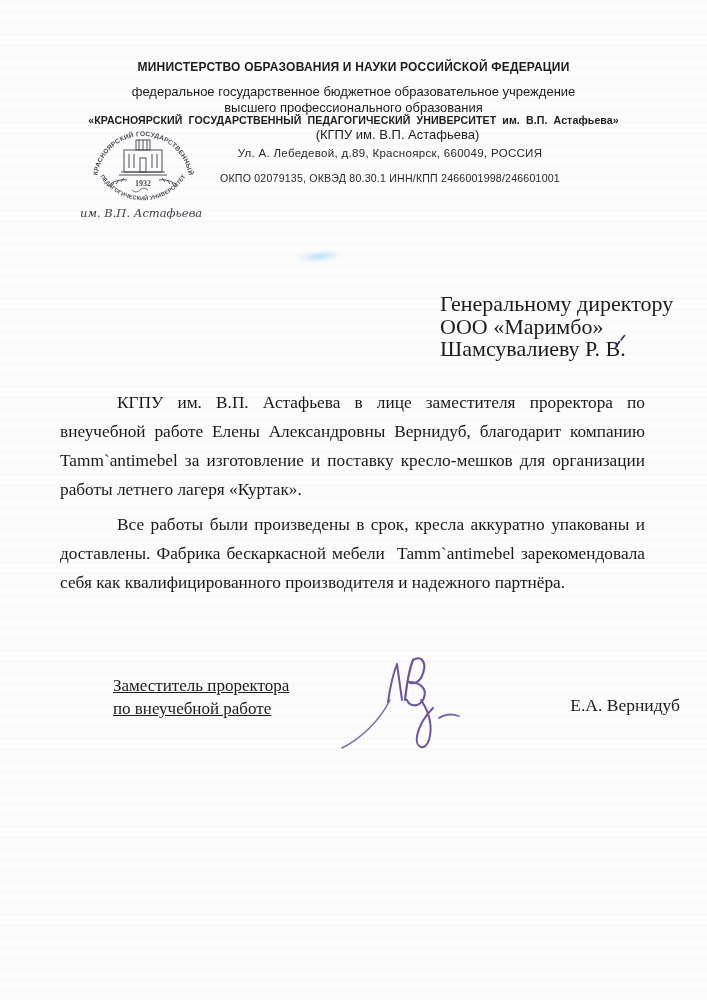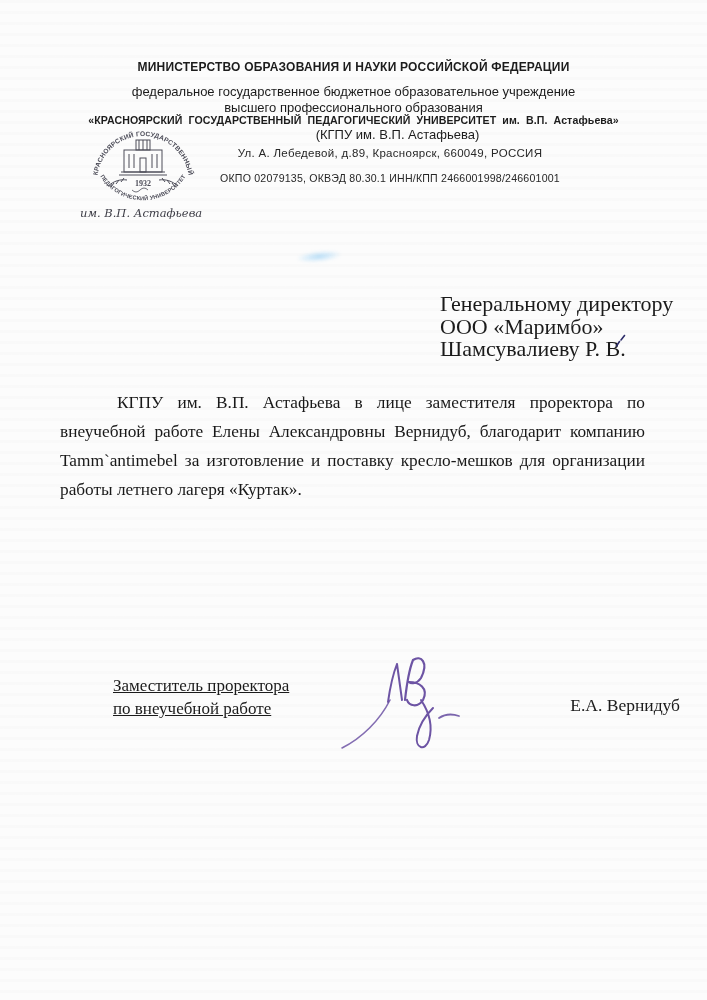--- a/index.html
+++ b/index.html
@@ -128,20 +128,21 @@
 
   <div class="ink-smudge"></div>
   <div class="ink-speck">
     <svg width="12" height="14" viewBox="0 0 12 14">
       <path d="M1.5,12 L4.5,7.5 M6,6 L9.5,1.5" stroke="#2e2e6a" stroke-width="1.6" stroke-linecap="round" fill="none"></path>
     </svg>
   </div>
 
   <div class="body-text">
     <p>КГПУ им. В.П. Астафьева в лице заместителя проректора по внеучебной работе Елены Александровны Вернидуб, благодарит компанию Tamm`antimebel за изготовление и поставку кресло-мешков для организации работы летнего лагеря «Куртак».</p>
+    <p>Все работы были произведены в срок, кресла аккуратно упакованы и доставлены. Фабрика бескаркасной мебели  Tamm`antimebel зарекомендовала себя как квалифицированного производителя и надежного партнёра.</p>
   </div>
 
   <div class="sig-position">
     <div>Заместитель проректора</div>
     <div>по внеучебной работе</div>
   </div>
 
   <div class="signature-svg">
     <svg width="170" height="115" viewBox="0 0 170 115">
       <g stroke="#6d54a4" fill="none" stroke-linecap="round">

